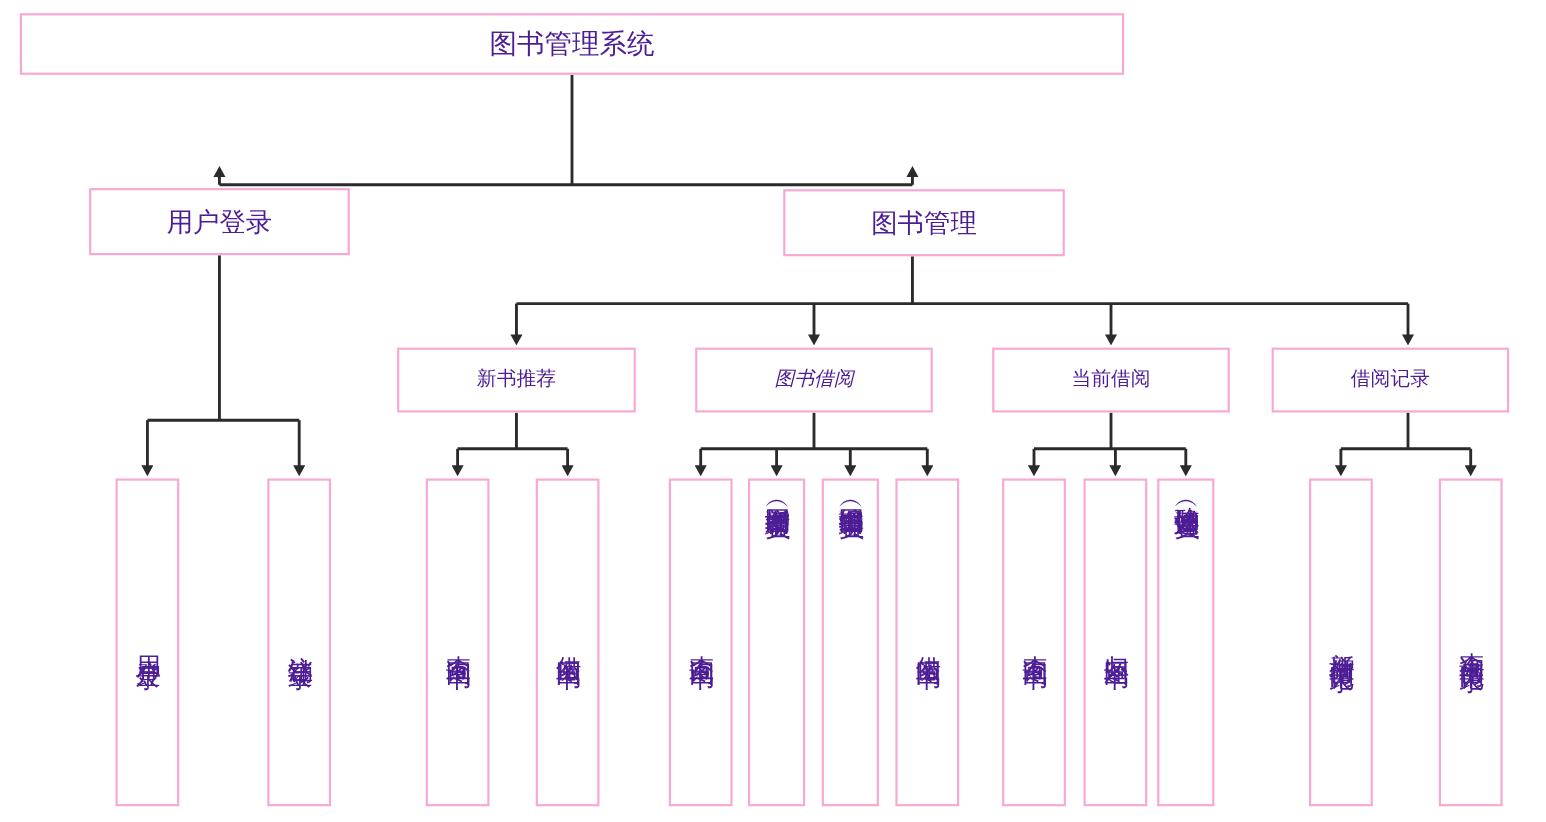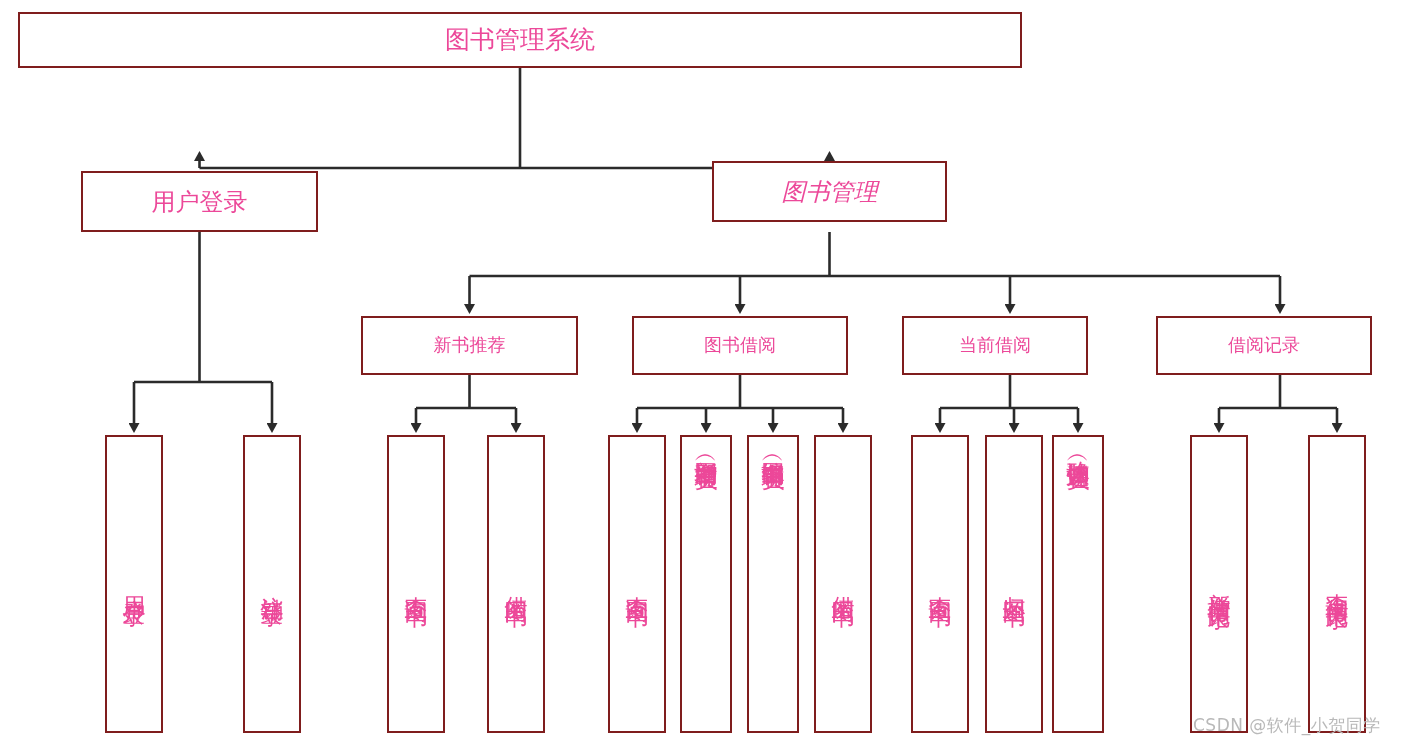--- a/index.html
+++ b/index.html
@@ -23,25 +23,25 @@
     left: 0;
     top: 0;
     width: 1405px;
     height: 747px;
     pointer-events: none;
   }
   .node {
     position: absolute;
     box-sizing: border-box;
     background: #ffffff;
-    border: 2px solid #7f1d1d;
+    border: 2px solid #f9a8d4;
     display: flex;
     align-items: center;
     justify-content: center;
-    color: #ec4899;
+    color: #4c1d95;
   }
   .node .label {
     display: block;
     text-align: center;
     line-height: 1.25;
   }
   .node-root .label   { font-size: 25px; }
   .node-l2 .label     { font-size: 24px; }
   .node-l3 .label     { font-size: 18px; }
 
@@ -121,31 +121,31 @@
       </g>
   </svg>
 
   <div class="node node-root" style="left: 18px; top: 12px; width: 1004px; height: 56px;">
     <span class="label">图书管理系统</span>
   </div>
 
   <div class="node node-l2" style="left: 81px; top: 171px; width: 237px; height: 61px;">
     <span class="label">用户登录</span>
   </div>
-  <div class="node node-l2" style="left: 712px; top: 161px; width: 235px; height: 61px; font-style: italic;">
+  <div class="node node-l2" style="left: 712px; top: 172px; width: 256px; height: 61px;">
     <span class="label">图书管理</span>
   </div>
 
   <div class="node node-l3" style="left: 361px; top: 316px; width: 217px; height: 59px;">
     <span class="label">新书推荐</span>
   </div>
-  <div class="node node-l3" style="left: 632px; top: 316px; width: 216px; height: 59px;">
+  <div class="node node-l3" style="left: 632px; top: 316px; width: 216px; height: 59px; font-style: italic;">
     <span class="label">图书借阅</span>
   </div>
-  <div class="node node-l3" style="left: 902px; top: 316px; width: 186px; height: 59px;">
+  <div class="node node-l3" style="left: 902px; top: 316px; width: 216px; height: 59px;">
     <span class="label">当前借阅</span>
   </div>
   <div class="node node-l3" style="left: 1156px; top: 316px; width: 216px; height: 59px;">
     <span class="label">借阅记录</span>
   </div>
 
   <div class="node node-leaf mid-text" style="left: 105px; top: 435px; width: 58px; height: 298px;">
     <span class="label">用户登录</span>
   </div>
   <div class="node node-leaf mid-text" style="left: 243px; top: 435px; width: 58px; height: 298px;">
@@ -178,15 +178,14 @@
   <div class="node node-leaf tall-text" style="left: 1052px; top: 435px; width: 52px; height: 298px;">
     <span class="label">确认归还（管理员）</span>
   </div>
   <div class="node node-leaf mid-text" style="left: 1190px; top: 435px; width: 58px; height: 298px;">
     <span class="label">新增借阅记录</span>
   </div>
   <div class="node node-leaf mid-text" style="left: 1308px; top: 435px; width: 58px; height: 298px;">
     <span class="label">查询借阅记录</span>
   </div>
 
-  <div class="watermark" style="left:1193px; top:714px;">CSDN @软件_小贺同学</div>
 
 </div>
 
 </body></html>

